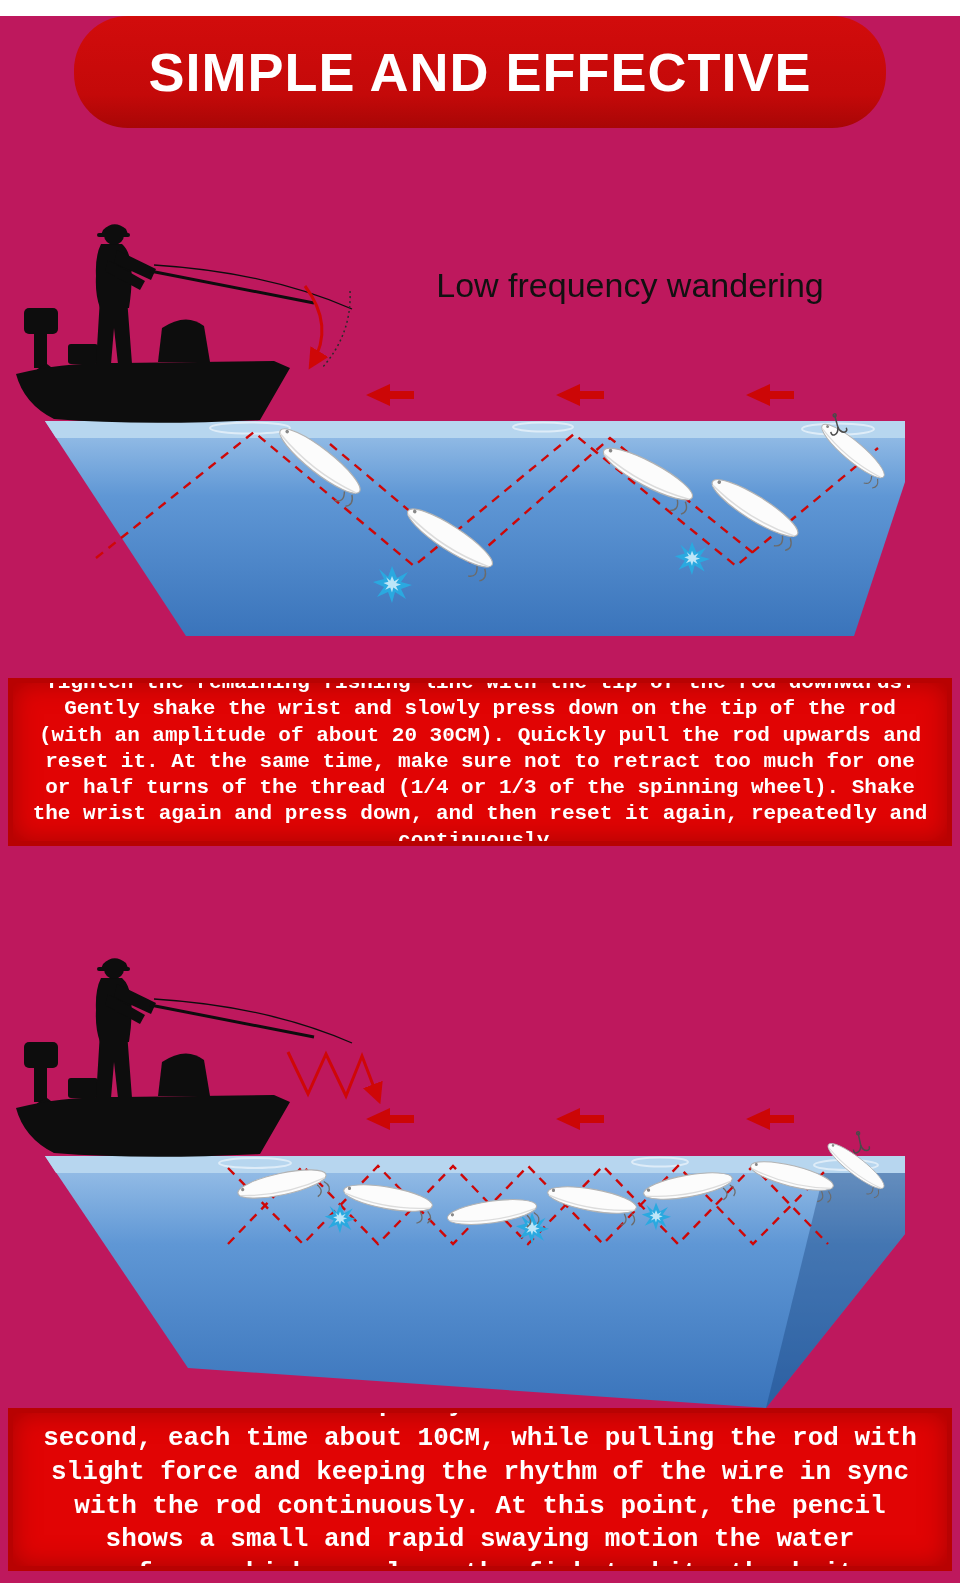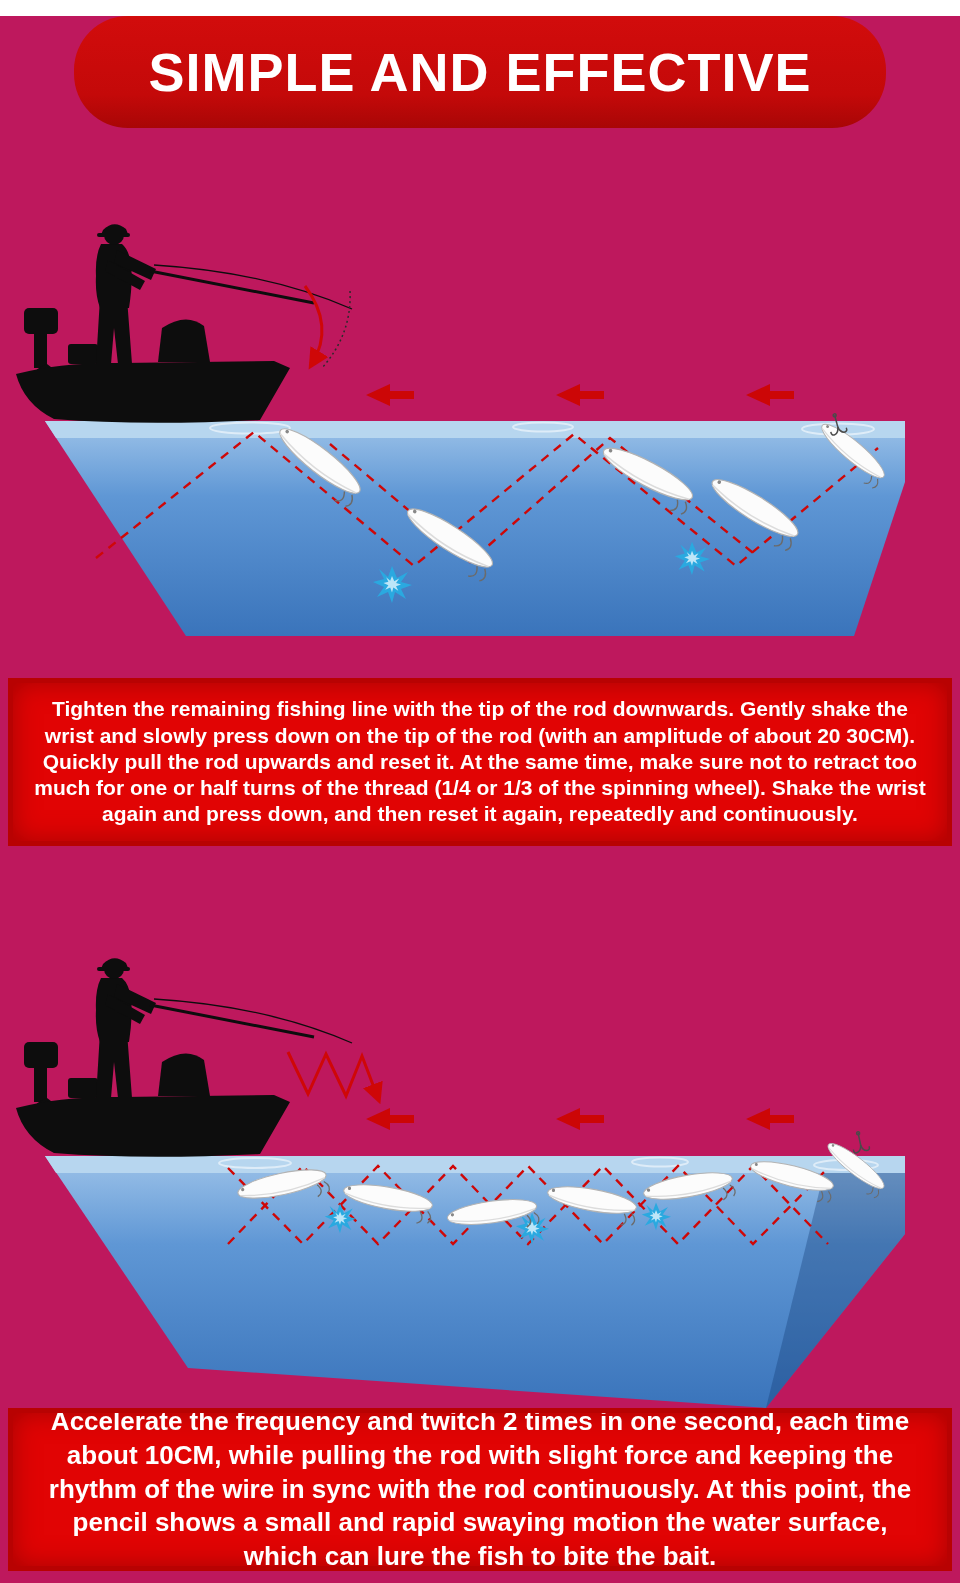--- a/index.html
+++ b/index.html
@@ -29,21 +29,21 @@
   .title-2{left:380px;top:106px;width:500px;font-size:36px;}
   
   .textbox{
     margin:0 8px;box-sizing:border-box;
     background:var(--box-red,#e10404);
     border:5px solid var(--box-border-red,#b80202);
     box-shadow:inset 0 0 26px rgba(110,0,0,.5);
     color:var(--text-white,#fff);font-weight:700;text-align:center;
     display:flex;align-items:center;justify-content:center;overflow:hidden;
   }
-  .textbox p{margin:0;}
+  .textbox p{margin:0;font-family:Liberation Mono, monospace;}
   .textbox-1{height:168px;padding:6px 16px;font-size:21px;line-height:1.25;}
   .textbox-2{height:163px;padding:6px 28px;font-size:26px;line-height:1.3;}
   
   .sil{fill:var(--silhouette,#0d0d0d);}
   .barrow{fill:var(--arrow-red,#cc0606);}
   .dash{stroke:var(--dash-red,#cf0707);stroke-width:2.4;stroke-dasharray:9 7;fill:none;}
   .red-stroke{stroke:var(--dash-red,#cf0707);stroke-width:3;fill:none;}
   .ripple{stroke:rgba(255,255,255,.55);stroke-width:2;fill:none;}
   .guide-dot{stroke:#2b2b2b;stroke-width:1.5;stroke-dasharray:2 3;fill:none;}
   .hookline{stroke:#4a4a4a;stroke-width:1.5;fill:none;}
@@ -128,20 +128,21 @@
       <use href="#splash" transform="translate(392,418)"></use>
       <use href="#splash" transform="translate(692,392) scale(0.9)"></use>
 
       <use href="#lure" transform="translate(320,295) rotate(38)"></use>
       <use href="#lure" transform="translate(450,372) rotate(33)"></use>
       <use href="#lure" transform="translate(648,308) rotate(28)"></use>
       <use href="#lure" transform="translate(755,342) rotate(32)"></use>
       <use href="#lure" transform="translate(853,285) rotate(40) scale(0.8)"></use>
       <use href="#thook" transform="translate(837,258) rotate(-15)"></use>
     </svg>
+    <div class="diagram-title title-1">Low frequency wandering</div>
   </section>
 
   <div class="textbox textbox-1">
     <p>Tighten the remaining fishing line with the tip of the rod downwards. Gently shake the wrist and slowly press down on the tip of the rod (with an amplitude of about 20 30CM). Quickly pull the rod upwards and reset it. At the same time, make sure not to retract too much for one or half turns of the thread (1/4 or 1/3 of the spinning wheel). Shake the wrist again and press down, and then reset it again, repeatedly and continuously.</p>
   </div>
 
   <section class="diagram diagram-2">
     <svg width="960" height="492" viewBox="0 0 960 492">
 
       <polygon points="45,240 905,240 905,318 766,492 188,452" fill="url(#wg)"></polygon>

